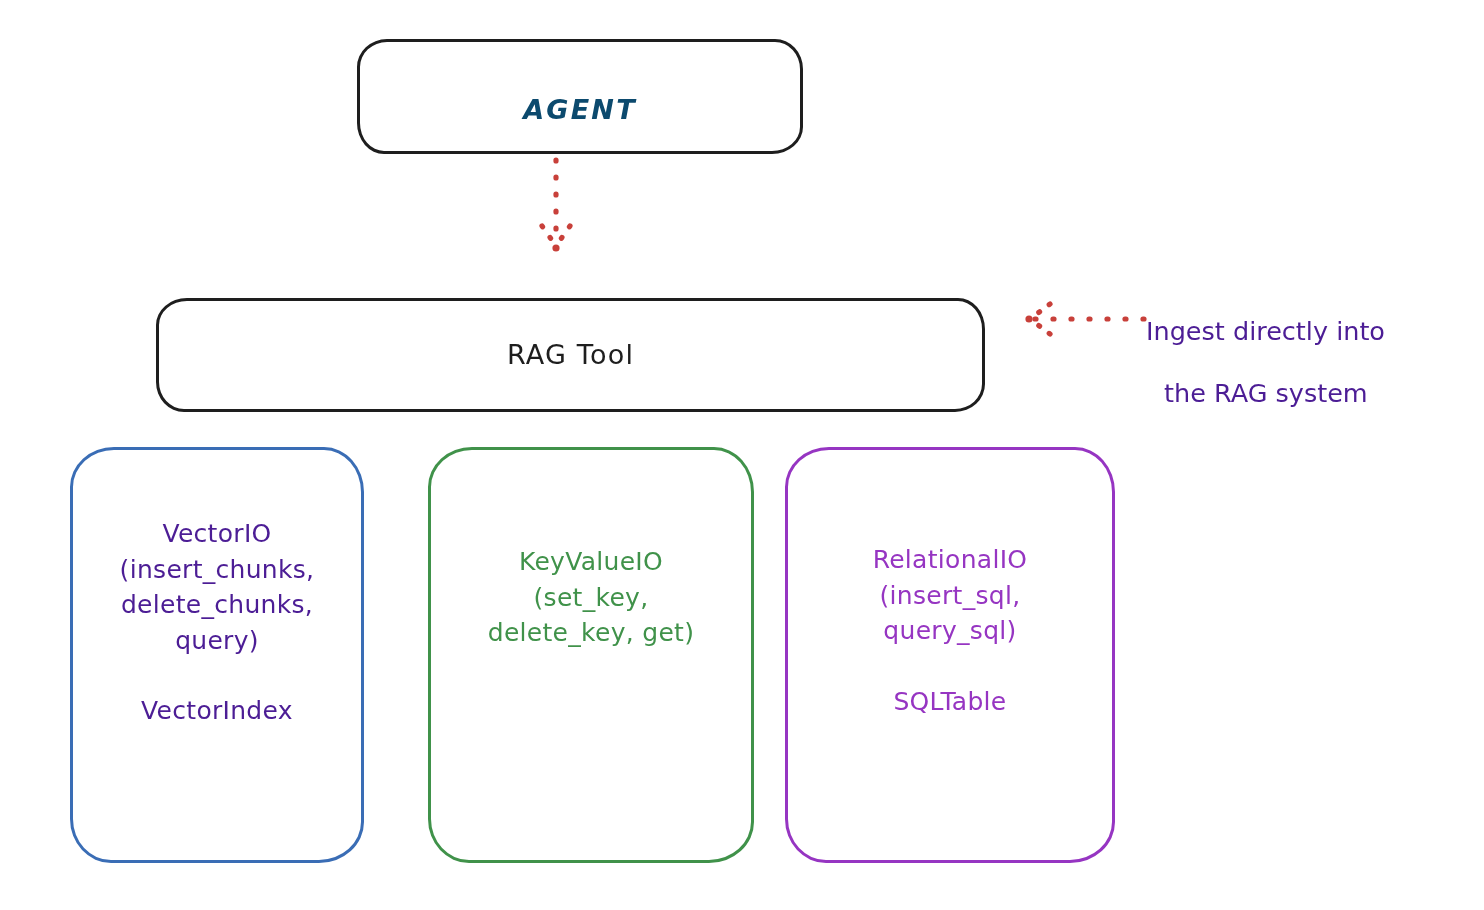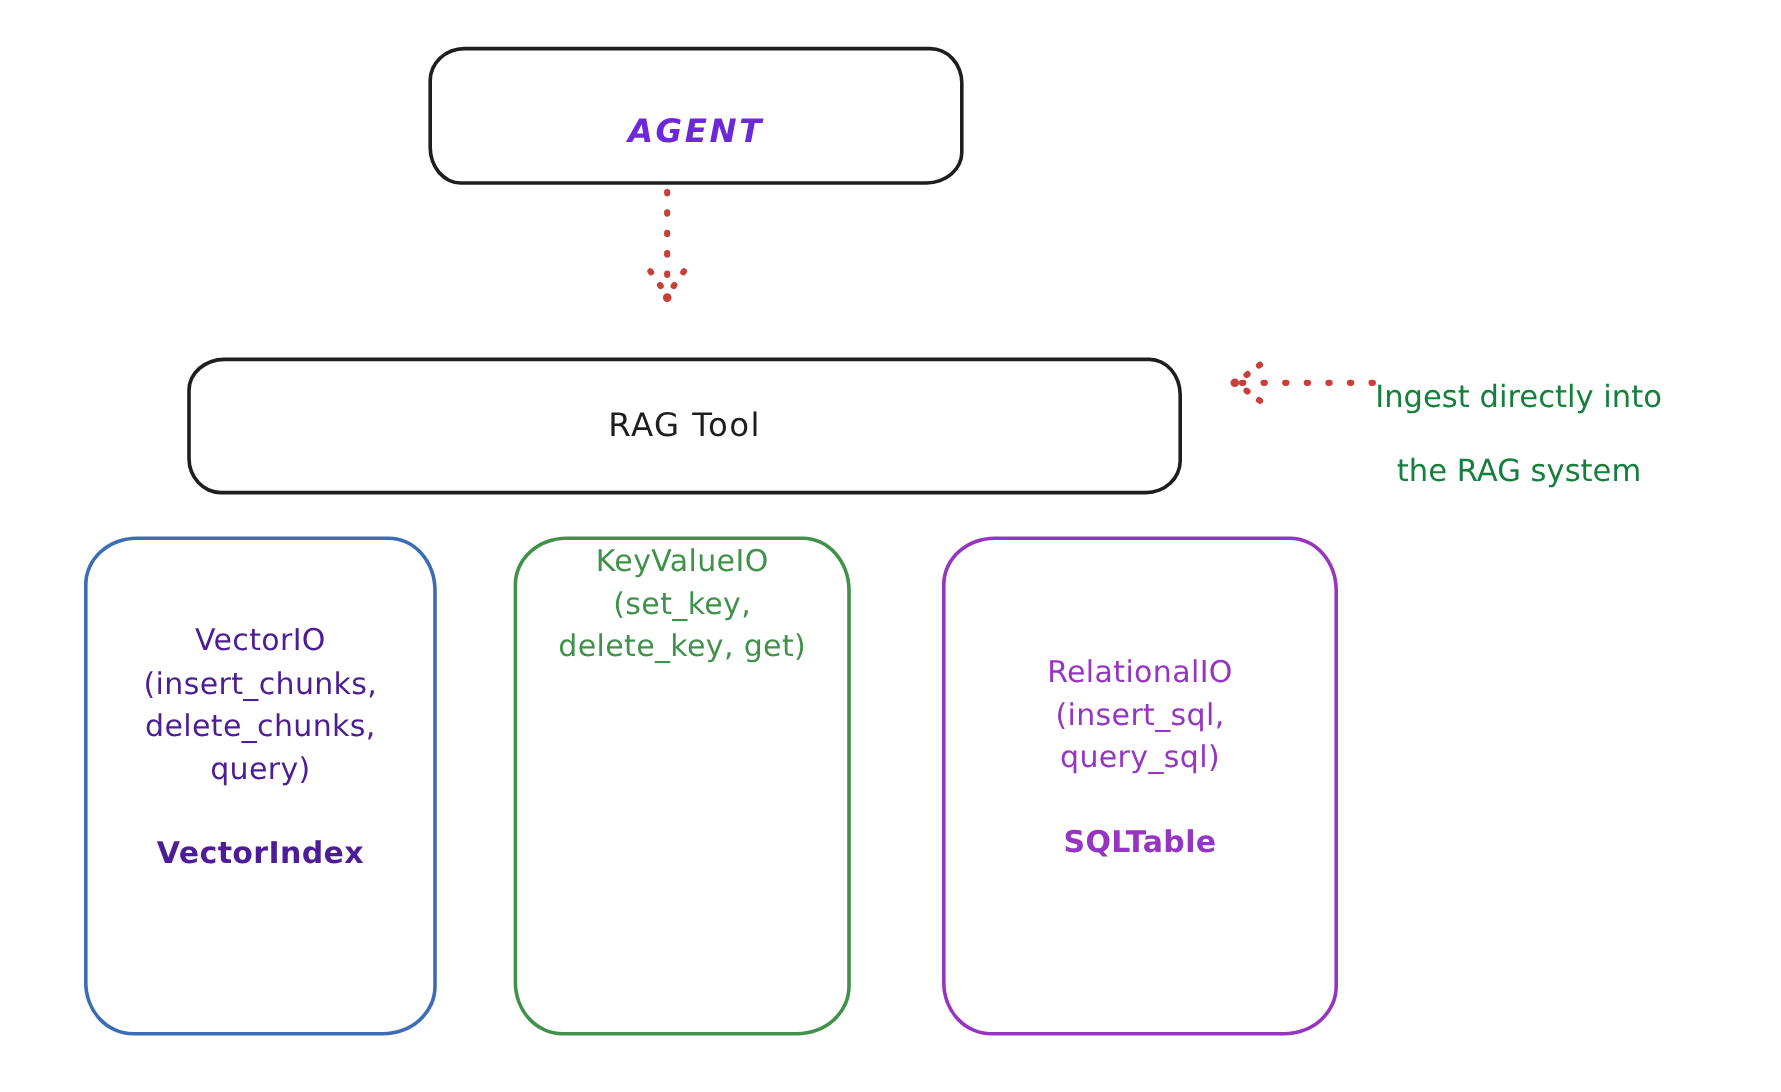--- a/index.html
+++ b/index.html
@@ -47,21 +47,21 @@
     height: 115px;
     border: 3.4px solid #1e1e1e;
     border-radius: 30px 28px 31px 27px / 28px 30px 27px 31px;
   }
   #agent-node .node-text {
     font-family: "DejaVu Sans", sans-serif;
     font-size: 27px;
     font-style: italic;
     font-weight: 600;
     letter-spacing: 2.2px;
-    color: #6d28d9;
+    color: #0c4a6e;
     margin-top: 28px;
   }
 
   
   #ragtool-node {
     left: 156px;
     top: 270px;
     width: 829px;
     height: 114px;
     border: 3.4px solid #1e1e1e;
@@ -88,40 +88,41 @@
   .provider .node-text {
     font-family: "DejaVu Sans", sans-serif;
     font-size: 25px;
     font-weight: 500;
     letter-spacing: 0.3px;
     line-height: 1.42;
   }
   .provider .node-subtext {
     font-family: "DejaVu Sans", sans-serif;
     font-size: 25px;
-    font-weight: 700;
+    font-weight: 400;
     letter-spacing: 0.3px;
     margin-top: 38px;
   }
 
   #vectorio-node {
     left: 70px;
     width: 294px;
     border: 3.6px solid #3a6db5;
     color: #3a6db5;
   }
   #vectorio-node .node-text,
   #vectorio-node .node-subtext { color: #4c1d95; }
 
   #keyvalueio-node {
     left: 428px;
-    width: 281px;
+    width: 326px;
     border: 3.6px solid #40924a;
     color: #40924a;
     justify-content: flex-start;
+    padding-top: 94px;
   }
   #keyvalueio-node .node-text,
   #keyvalueio-node .node-subtext { color: #40924a; }
 
   #relationalio-node {
     left: 785px;
     width: 330px;
     border: 3.6px solid #9635c2;
     color: #9635c2;
     justify-content: flex-start;
@@ -140,21 +141,21 @@
   }
   #agent-to-ragtool-arrow { left: 512px; top: 158px; }
   #ingest-arrow { left: 1022px; top: 298px; }
 
   
   #ingest-label {
     position: absolute;
     left: 1146px;
     top: 279px;
     width: 330px;
-    color: #15803d;
+    color: #4c1d95;
     font-family: "DejaVu Sans", sans-serif;
     font-size: 25.5px;
     font-weight: 500;
     line-height: 1.36;
     white-space: pre-line;
     text-align: left;
   }
   #ingest-label .line2 { display: block; padding-left: 18px; margin-top: 28px; }
 </style>
 </head>

